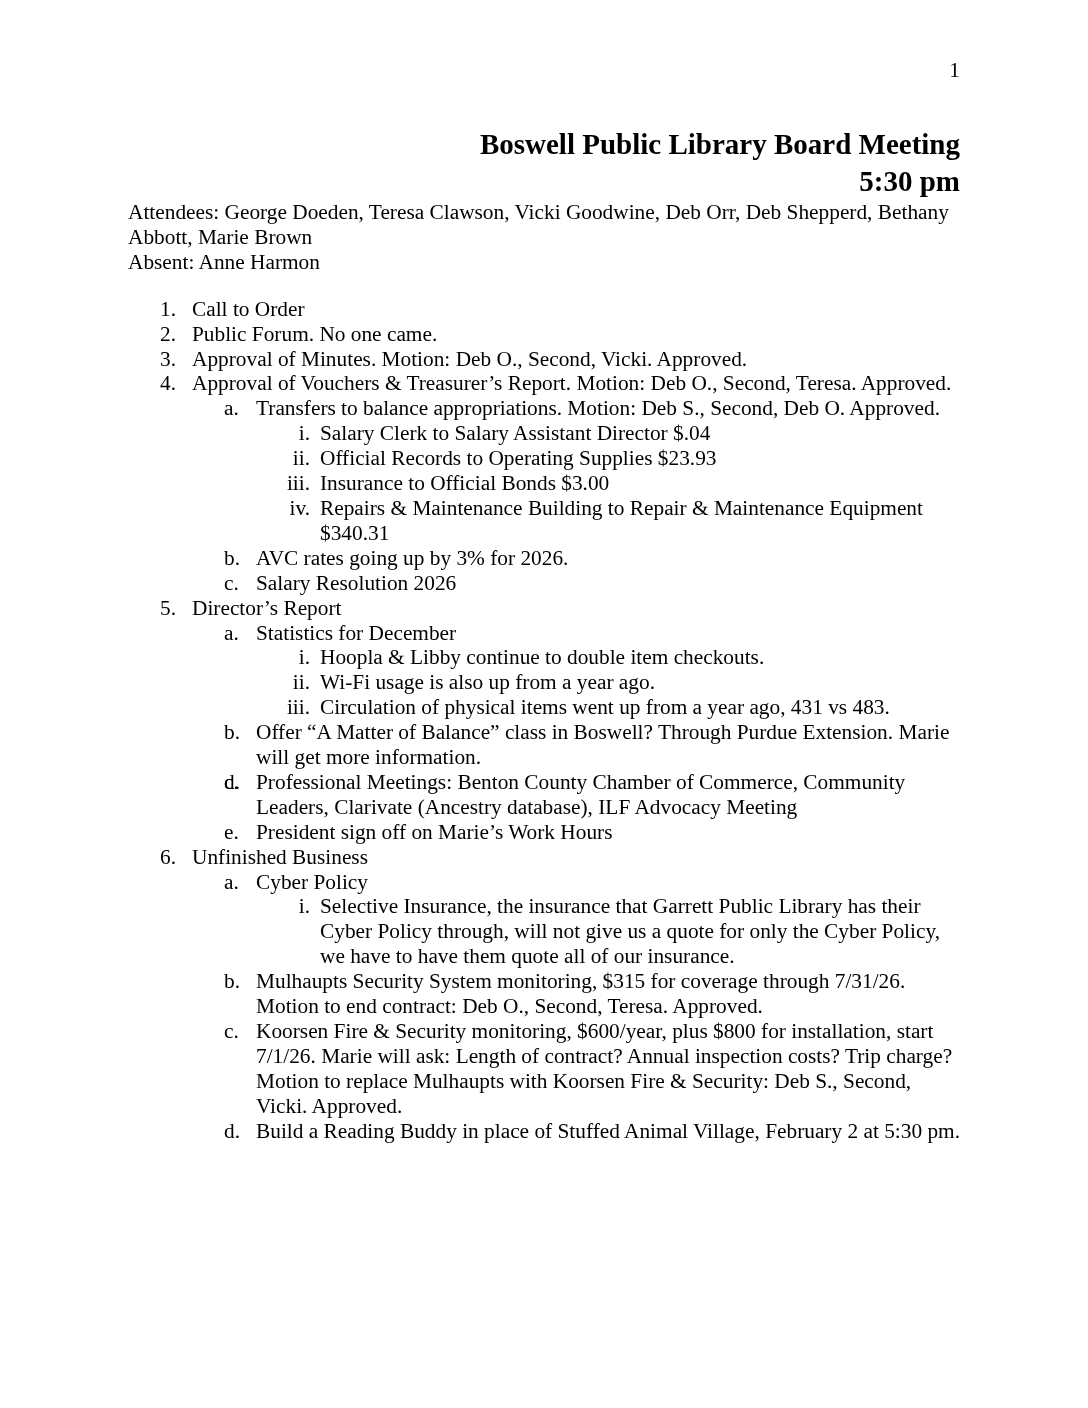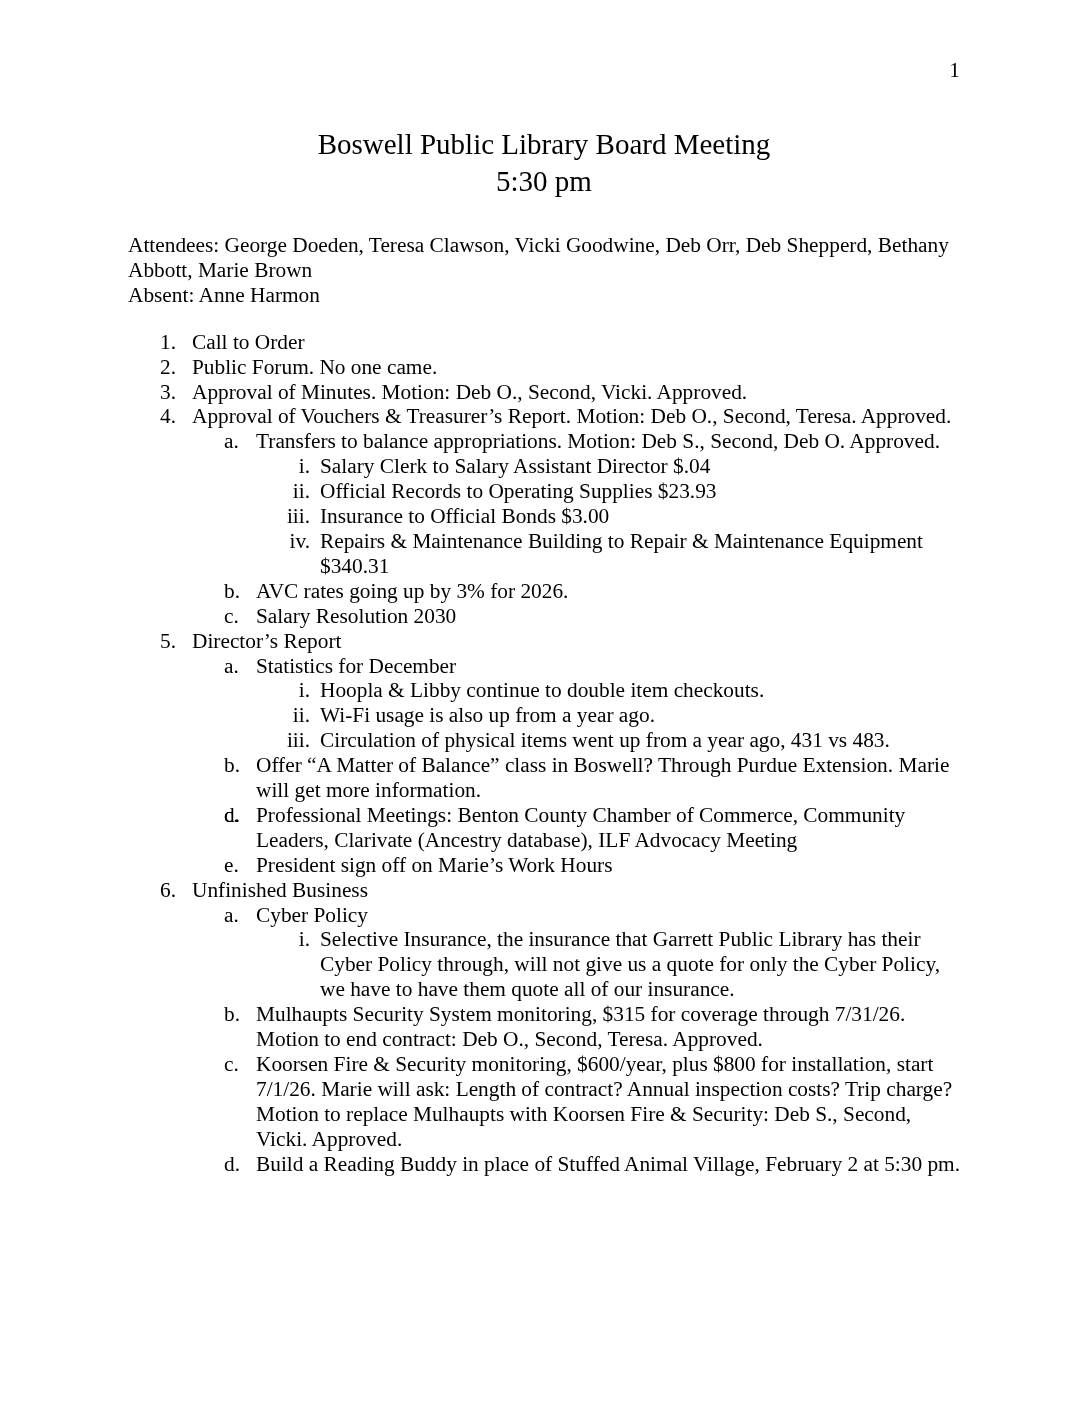--- a/index.html
+++ b/index.html
@@ -15,26 +15,26 @@
     overflow: hidden;
   }
   .pagenum {
     position: absolute;
     top: 58px;
     right: 128px;
   }
   .content { padding: 0 128px; }
   .title-block {
     margin-top: 126px;
-    text-align: center;
-    font-weight: normal;
+    text-align: right;
+    font-weight: bold;
     font-size: 29px;
     line-height: 37px;
   }
-  .attendees-block { margin-top: 33px; }
+  .attendees-block { }
   .agenda { margin-top: 22px; }
   .item { position: relative; }
   .item.l1 { padding-left: 64px; }
   .item.l2 { padding-left: 128px; }
   .item.l3 { padding-left: 192px; }
   .marker { position: absolute; top: 0; }
   .l1 > .marker { left: 32px; }
   .l2 > .marker { left: 96px; }
   .l3 > .marker { left: 130px; width: 52px; text-align: right; }
   b { font-weight: normal; }
@@ -73,21 +73,21 @@
       <div class="item l3"><span class="marker">i.</span><span>Salary Clerk to Salary Assistant Director $.04</span></div>
 
       <div class="item l3"><span class="marker">ii.</span><span>Official Records to Operating Supplies $23.93</span></div>
 
       <div class="item l3"><span class="marker">iii.</span><span>Insurance to Official Bonds $3.00</span></div>
 
       <div class="item l3"><span class="marker">iv.</span><span>Repairs &amp; Maintenance Building to Repair &amp; Maintenance Equipment $340.31</span></div>
 
       <div class="item l2"><span class="marker">b.</span><span>AVC rates going up by 3% for 2026.</span></div>
 
-      <div class="item l2"><span class="marker">c.</span><span>Salary Resolution 2030</span></div>
+      <div class="item l2"><span class="marker">c.</span><span>Salary Resolution 2026</span></div>
 
       <div class="item l1"><span class="marker">5.</span><span>Director’s Report</span></div>
 
       <div class="item l2"><span class="marker">a.</span><span>Statistics for December</span></div>
 
       <div class="item l3"><span class="marker">i.</span><span>Hoopla &amp; Libby continue to double item checkouts.</span></div>
 
       <div class="item l3"><span class="marker">ii.</span><span>Wi-Fi usage is also up from a year ago.</span></div>
 
       <div class="item l3"><span class="marker">iii.</span><span>Circulation of physical items went up from a year ago, 431 vs 483.</span></div>

